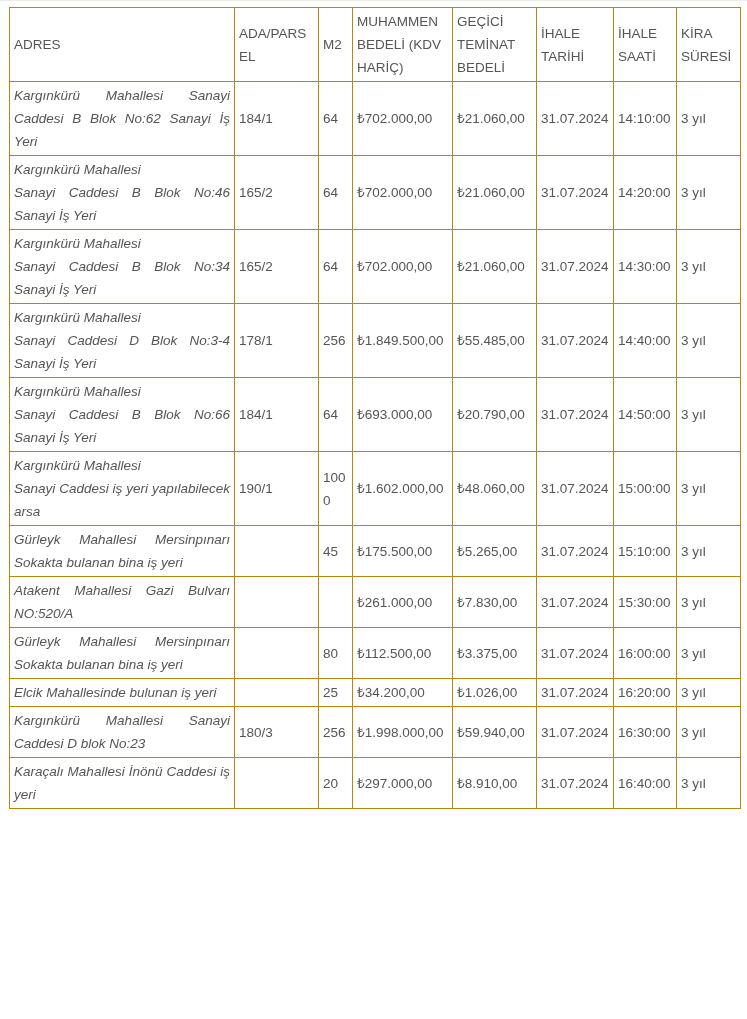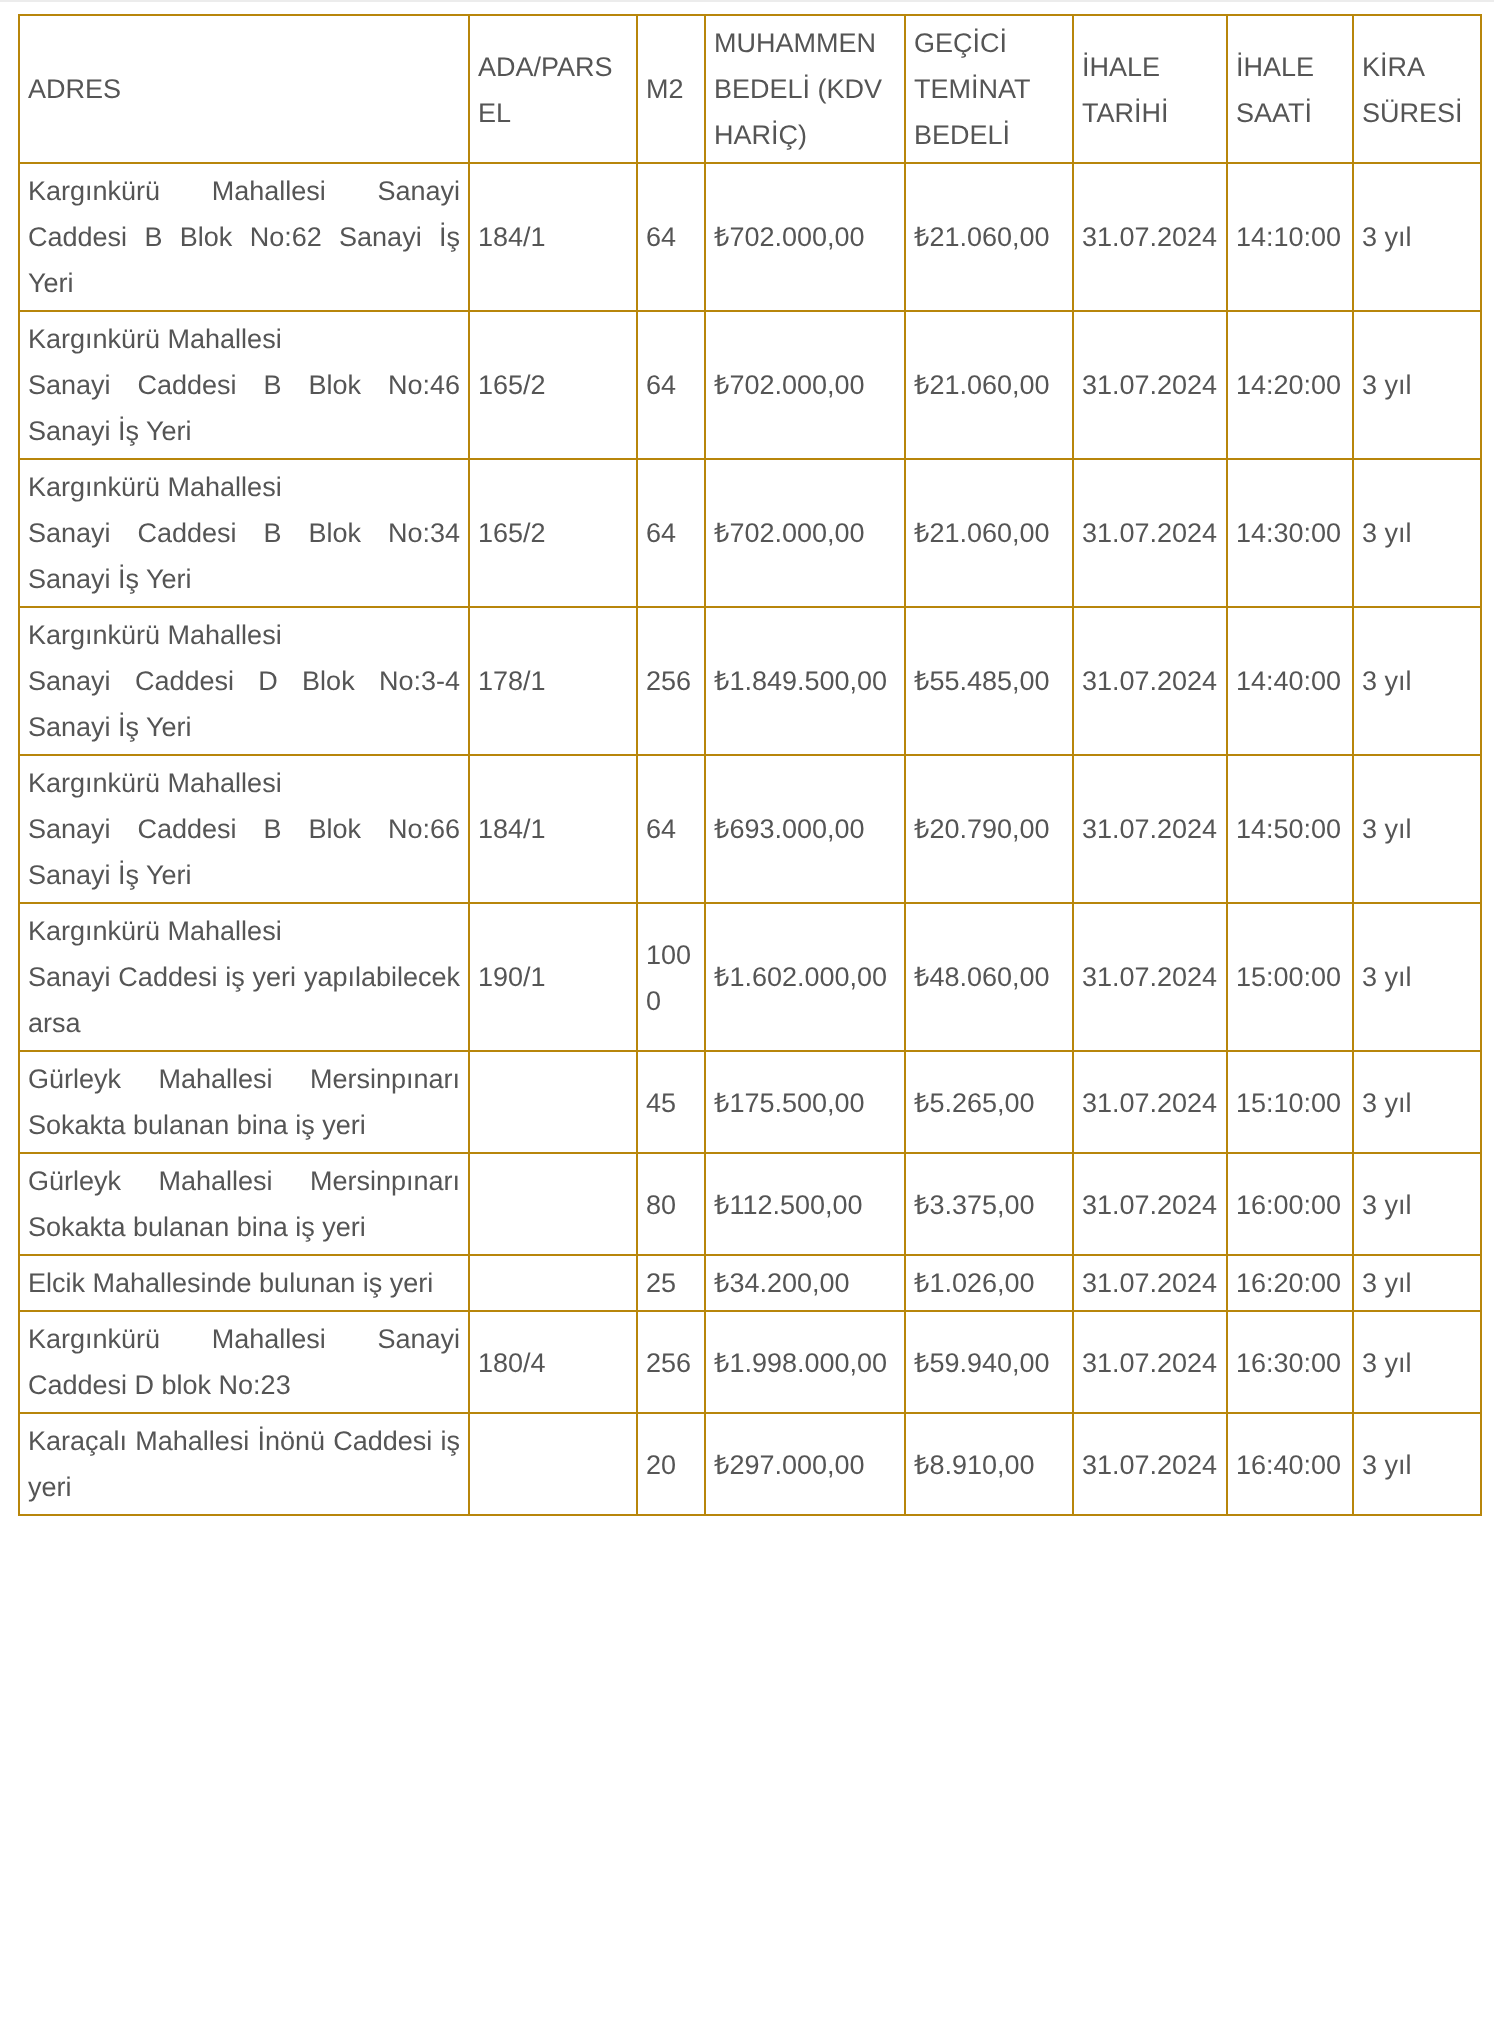--- a/index.html
+++ b/index.html
@@ -32,20 +32,21 @@
     vertical-align: middle;
     text-align: left;
     font-weight: normal;
     line-height: 23px;
     overflow: hidden;
     word-wrap: break-word;
   }
   td.adres-cell .para {
     margin: 0;
     text-align: justify;
+    font-style: italic;
   }
 </style>
 </head>
 <body>
 
 <div class="page">
   <div class="content">
     <table class="ihale">
       <colgroup>
         <col style="width:225px">
@@ -154,20 +155,32 @@
     <td></td>
     <td>45</td>
     <td>₺175.500,00</td>
     <td>₺5.265,00</td>
     <td>31.07.2024</td>
     <td>15:10:00</td>
     <td>3 yıl</td>
   </tr>
           <tr>
     <td class="adres-cell">
+              <div class="para">Atakent Mahallesi Gazi Bulvarı NO:520/A</div>
+            </td>
+    <td></td>
+    <td></td>
+    <td>₺261.000,00</td>
+    <td>₺7.830,00</td>
+    <td>31.07.2024</td>
+    <td>15:30:00</td>
+    <td>3 yıl</td>
+  </tr>
+          <tr>
+    <td class="adres-cell">
               <div class="para">Gürleyk Mahallesi Mersinpınarı Sokakta bulanan bina iş yeri</div>
             </td>
     <td></td>
     <td>80</td>
     <td>₺112.500,00</td>
     <td>₺3.375,00</td>
     <td>31.07.2024</td>
     <td>16:00:00</td>
     <td>3 yıl</td>
   </tr>
@@ -180,21 +193,21 @@
     <td>₺34.200,00</td>
     <td>₺1.026,00</td>
     <td>31.07.2024</td>
     <td>16:20:00</td>
     <td>3 yıl</td>
   </tr>
           <tr>
     <td class="adres-cell">
               <div class="para">Kargınkürü Mahallesi Sanayi Caddesi D blok No:23</div>
             </td>
-    <td>180/4</td>
+    <td>180/3</td>
     <td>256</td>
     <td>₺1.998.000,00</td>
     <td>₺59.940,00</td>
     <td>31.07.2024</td>
     <td>16:30:00</td>
     <td>3 yıl</td>
   </tr>
           <tr>
     <td class="adres-cell">
               <div class="para">Karaçalı Mahallesi İnönü Caddesi iş yeri</div>

